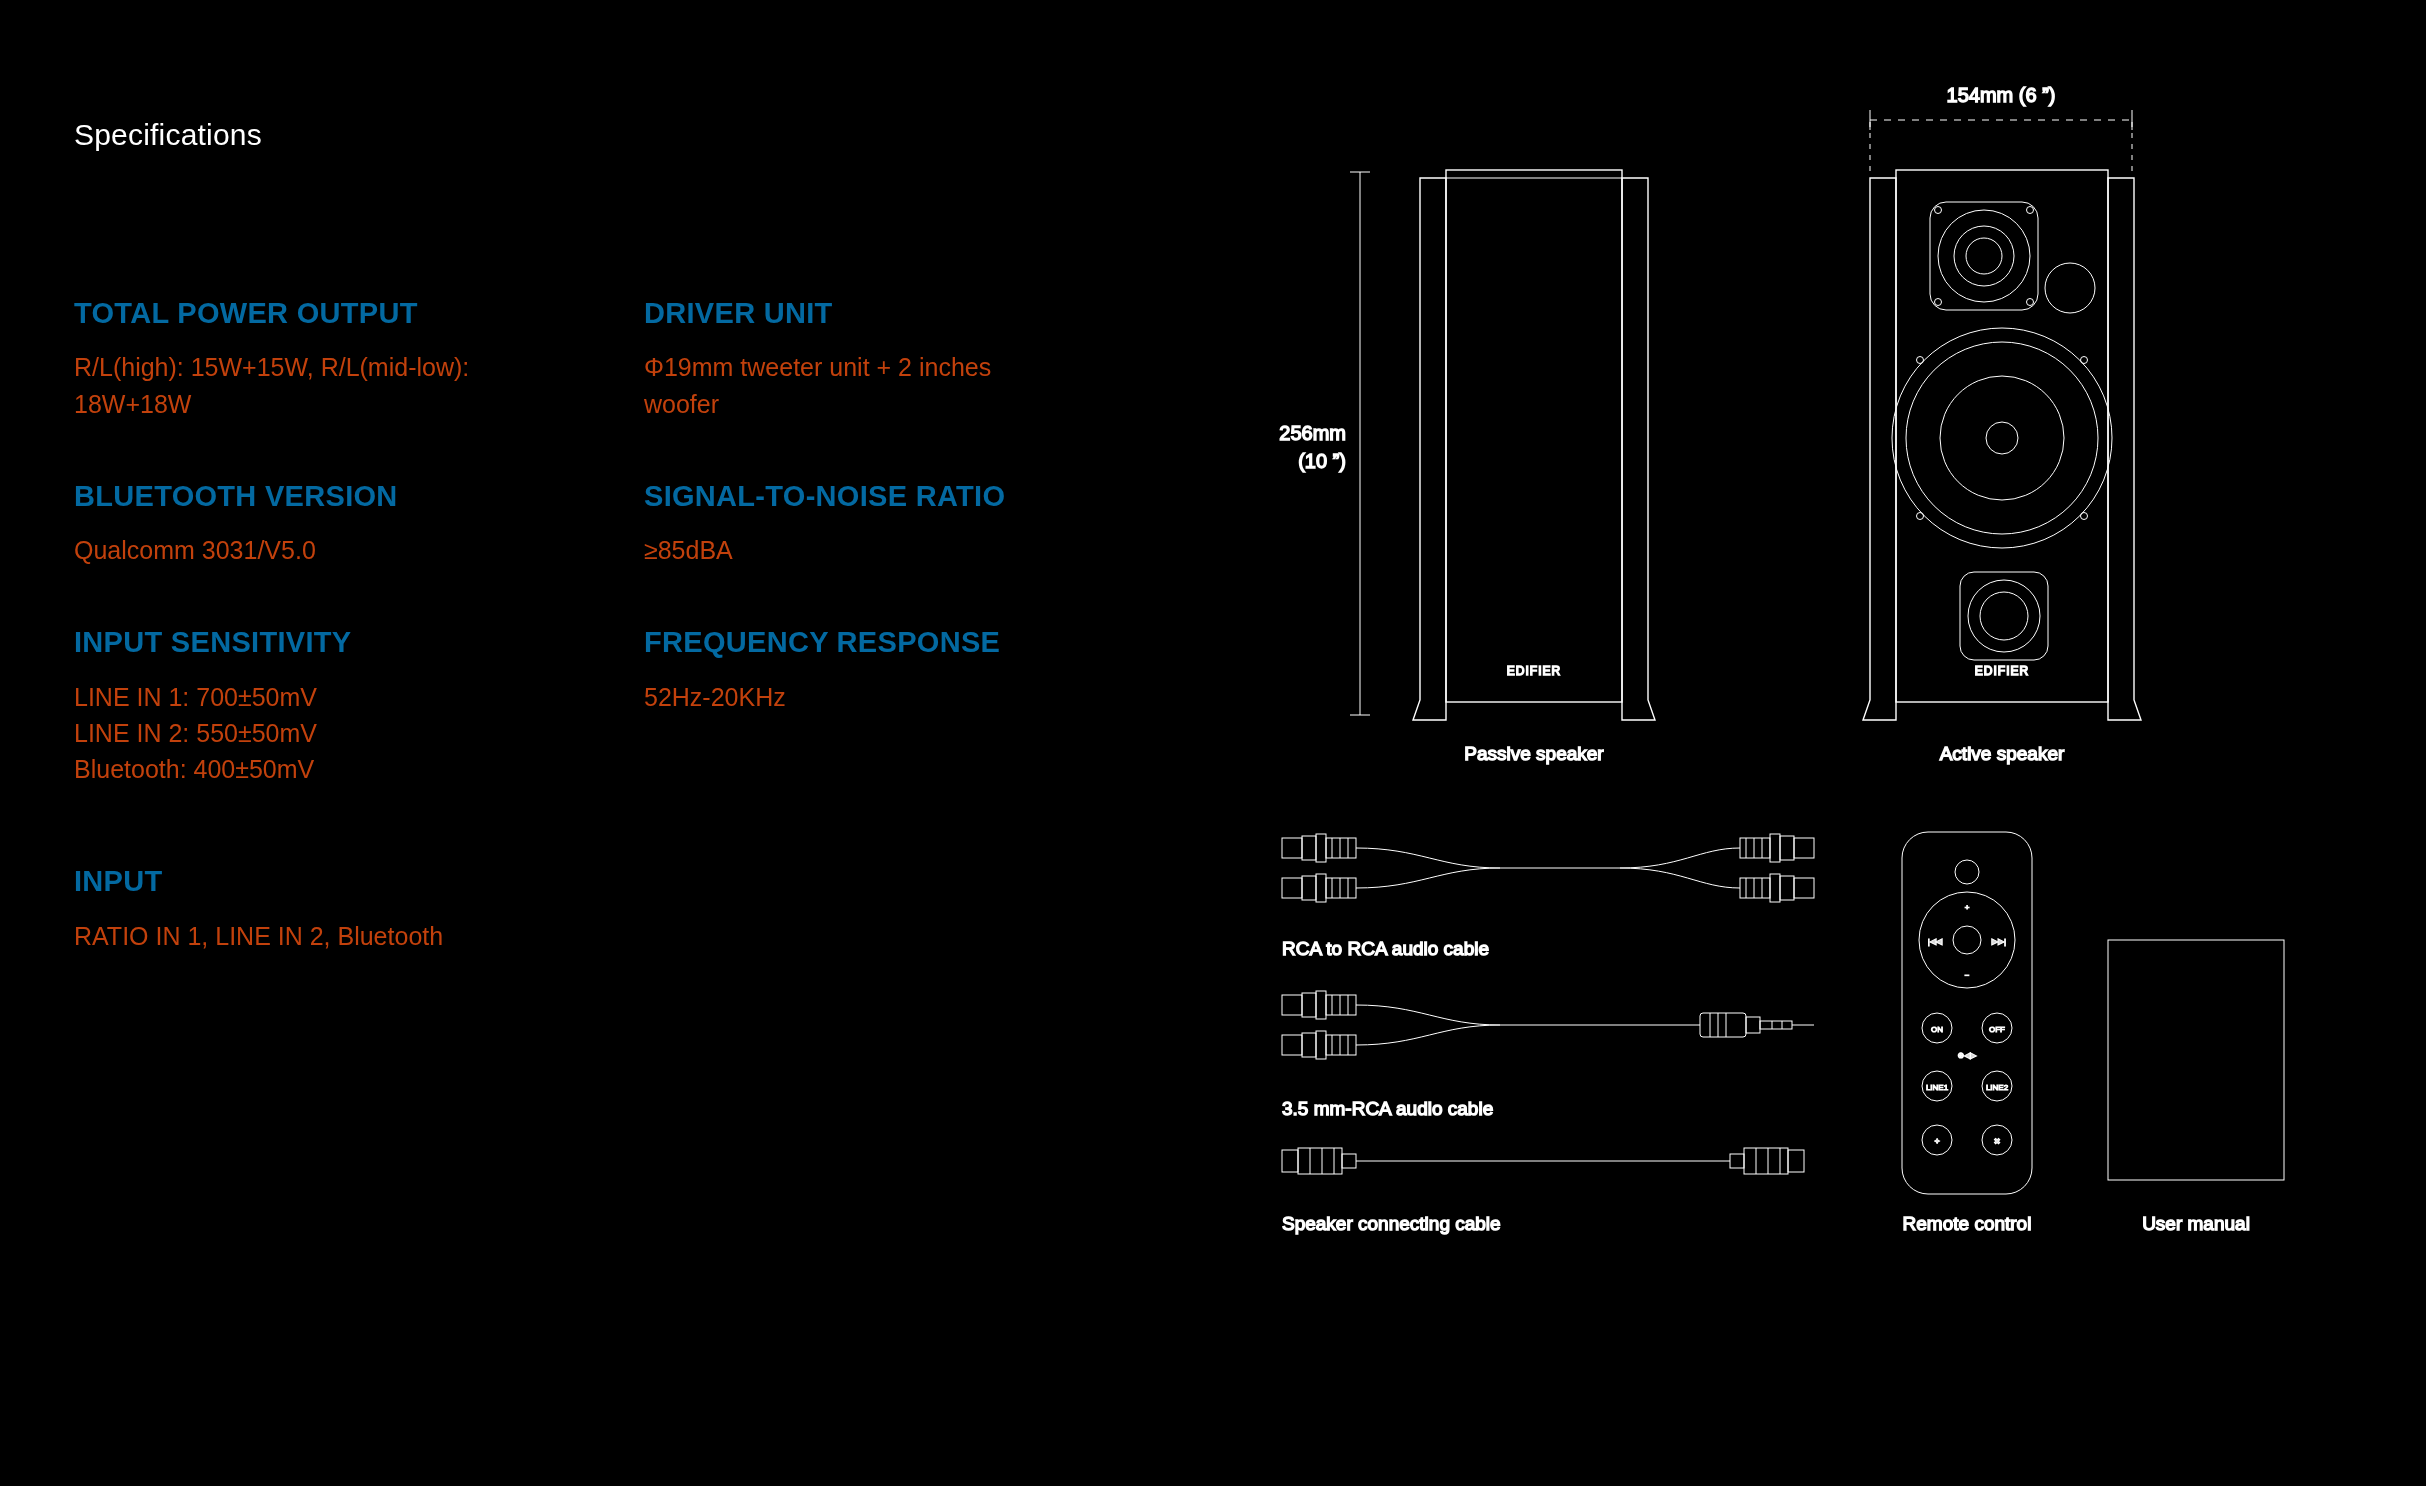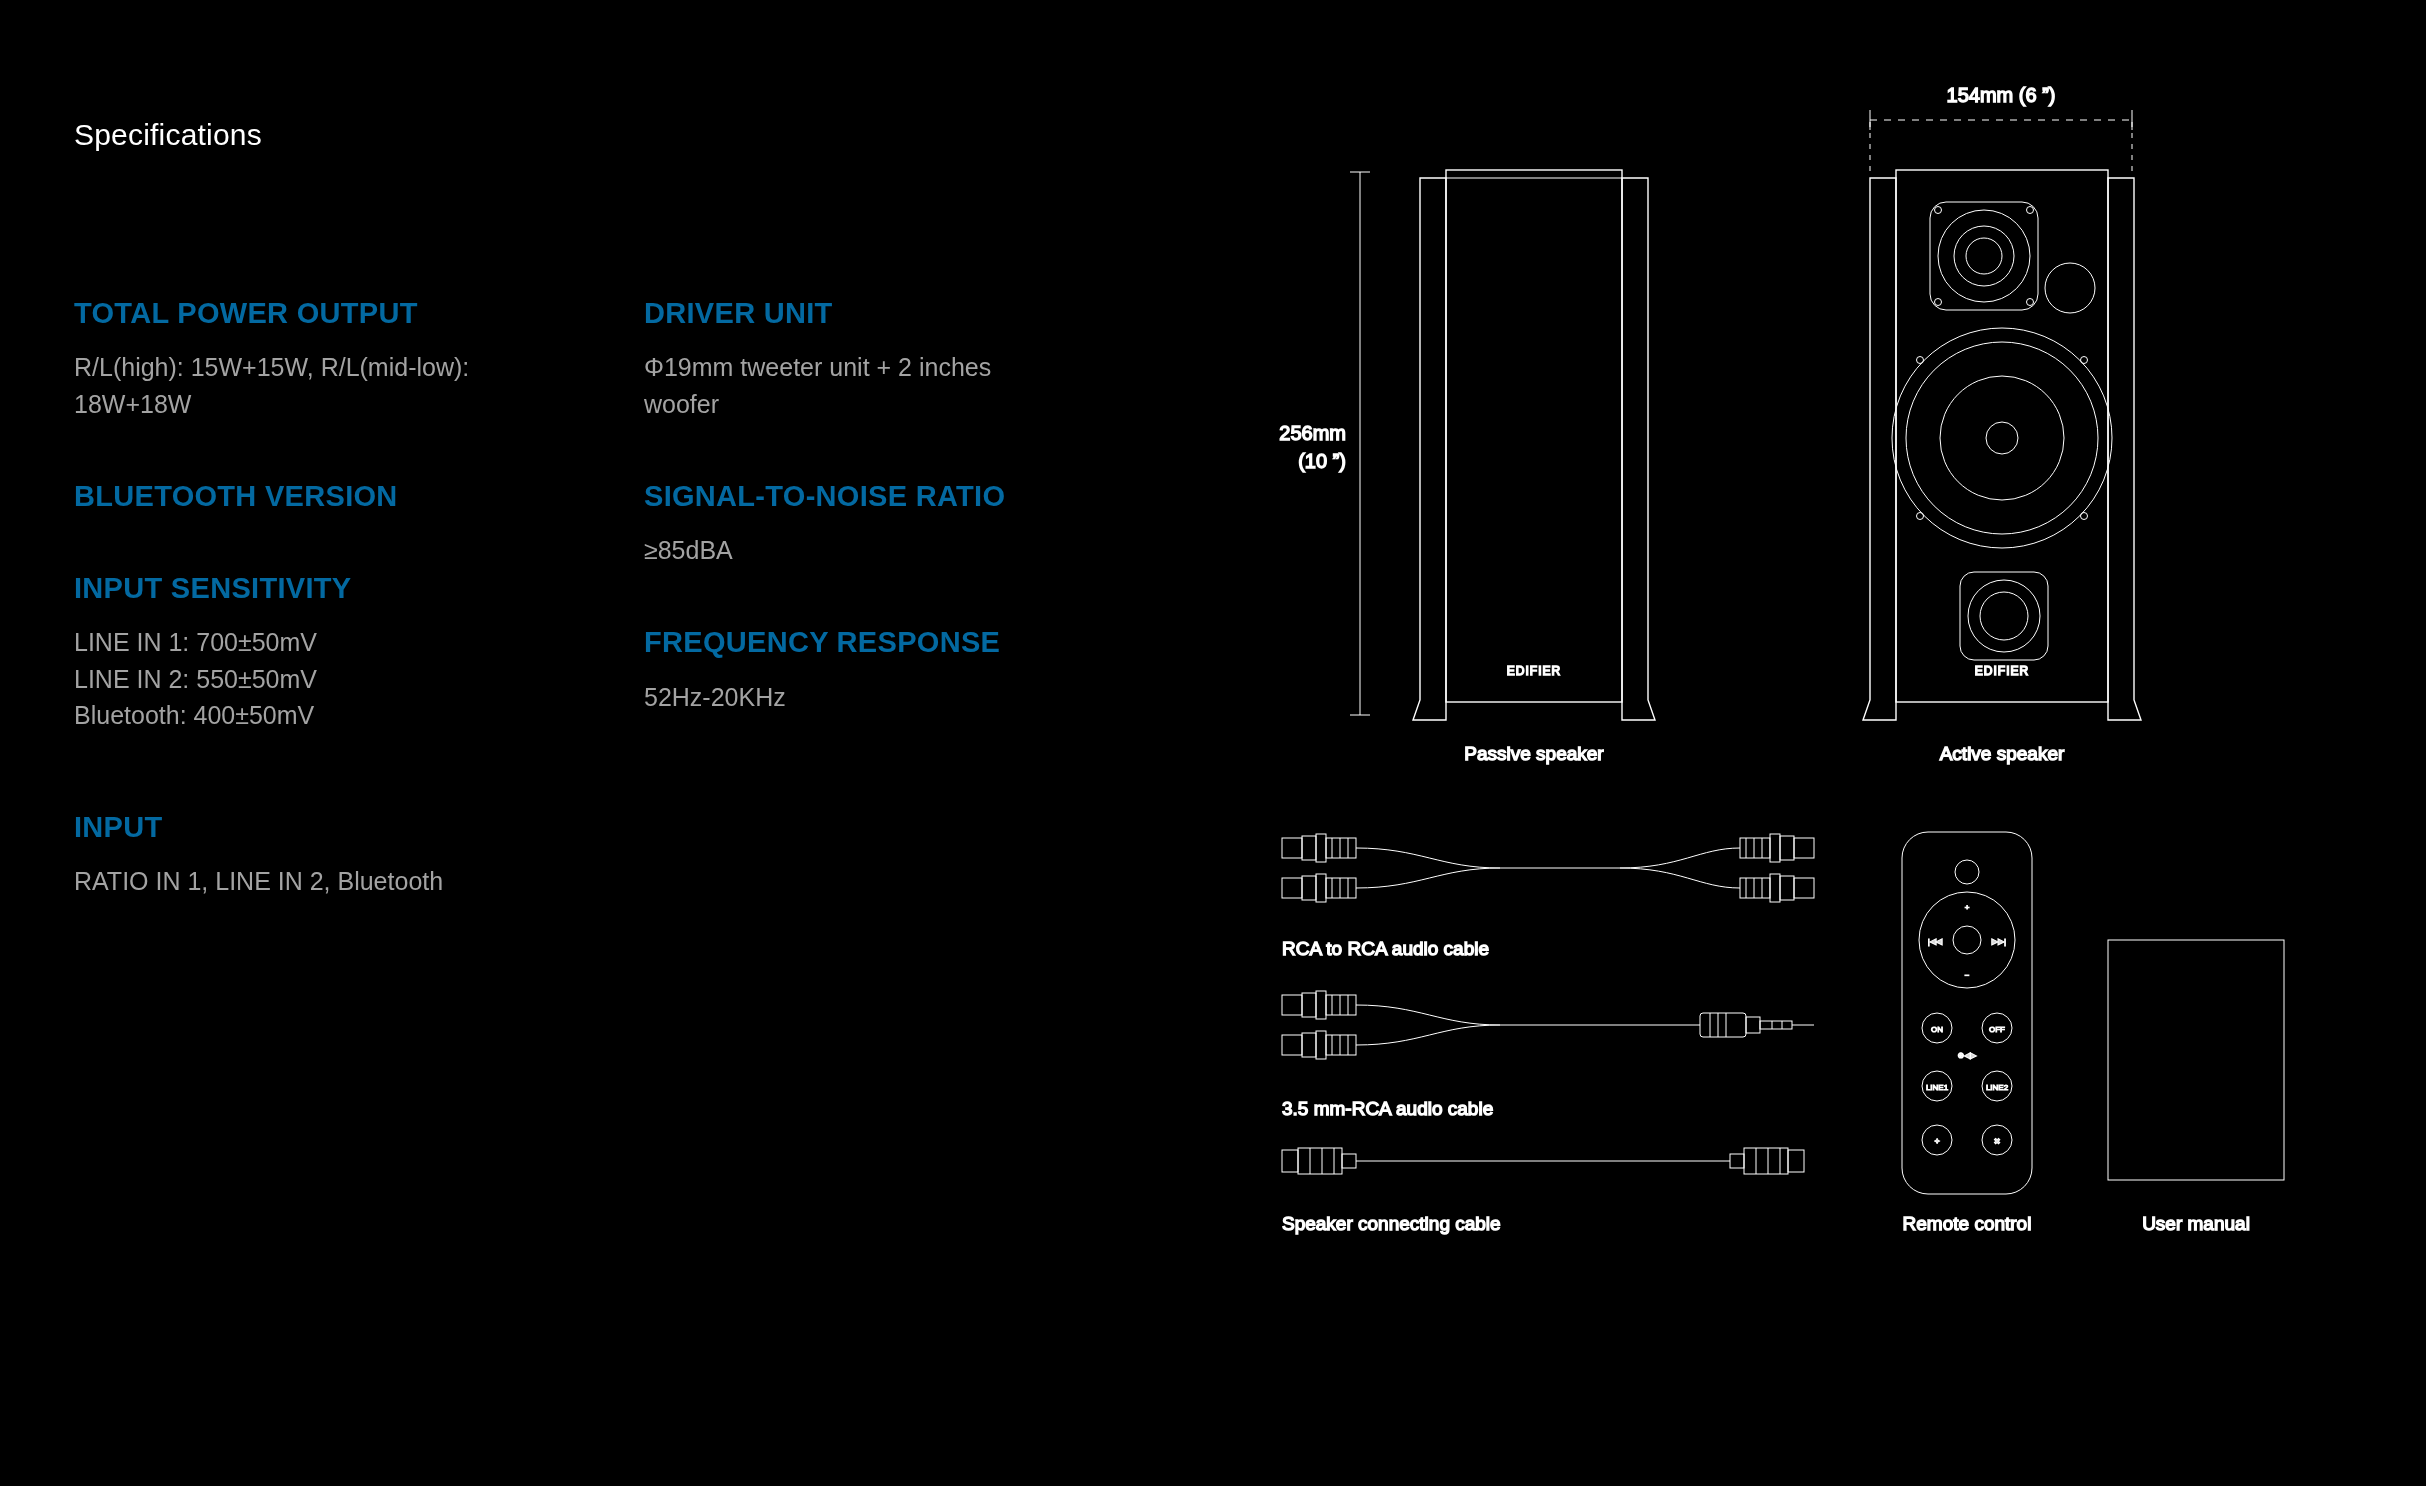--- a/index.html
+++ b/index.html
@@ -50,21 +50,21 @@
     font-weight: 700;
     letter-spacing: 0.3px;
     line-height: 1.25;
     margin-bottom: 18px;
     color: #0369a1;
   }
   .spec-item .value {
     font-size: 25px;
     font-weight: 400;
     line-height: 1.45;
-    color: #a3a3a3;
+    color: #c2410c;
     white-space: pre-line;
   }
   .spec-item.gap-extra { margin-bottom: 76px; }
 
   
   .diagram-area {
     position: absolute;
     left: 1270px;
     top: 60px;
     width: 1120px;
@@ -105,20 +105,21 @@
   <div class="spec-grid">
 
     <div class="spec-col col-left">
       <div class="spec-item">
         <div class="label">TOTAL POWER OUTPUT</div>
         <div class="value">R/L(high): 15W+15W, R/L(mid-low):
 18W+18W</div>
       </div>
       <div class="spec-item">
         <div class="label">BLUETOOTH VERSION</div>
+        <div class="value">Qualcomm 3031/V5.0</div>
       </div>
       <div class="spec-item gap-extra">
         <div class="label">INPUT SENSITIVITY</div>
         <div class="value">LINE IN 1: 700±50mV
 LINE IN 2: 550±50mV
 Bluetooth: 400±50mV</div>
       </div>
       <div class="spec-item">
         <div class="label">INPUT</div>
         <div class="value">RATIO IN 1, LINE IN 2, Bluetooth</div>

